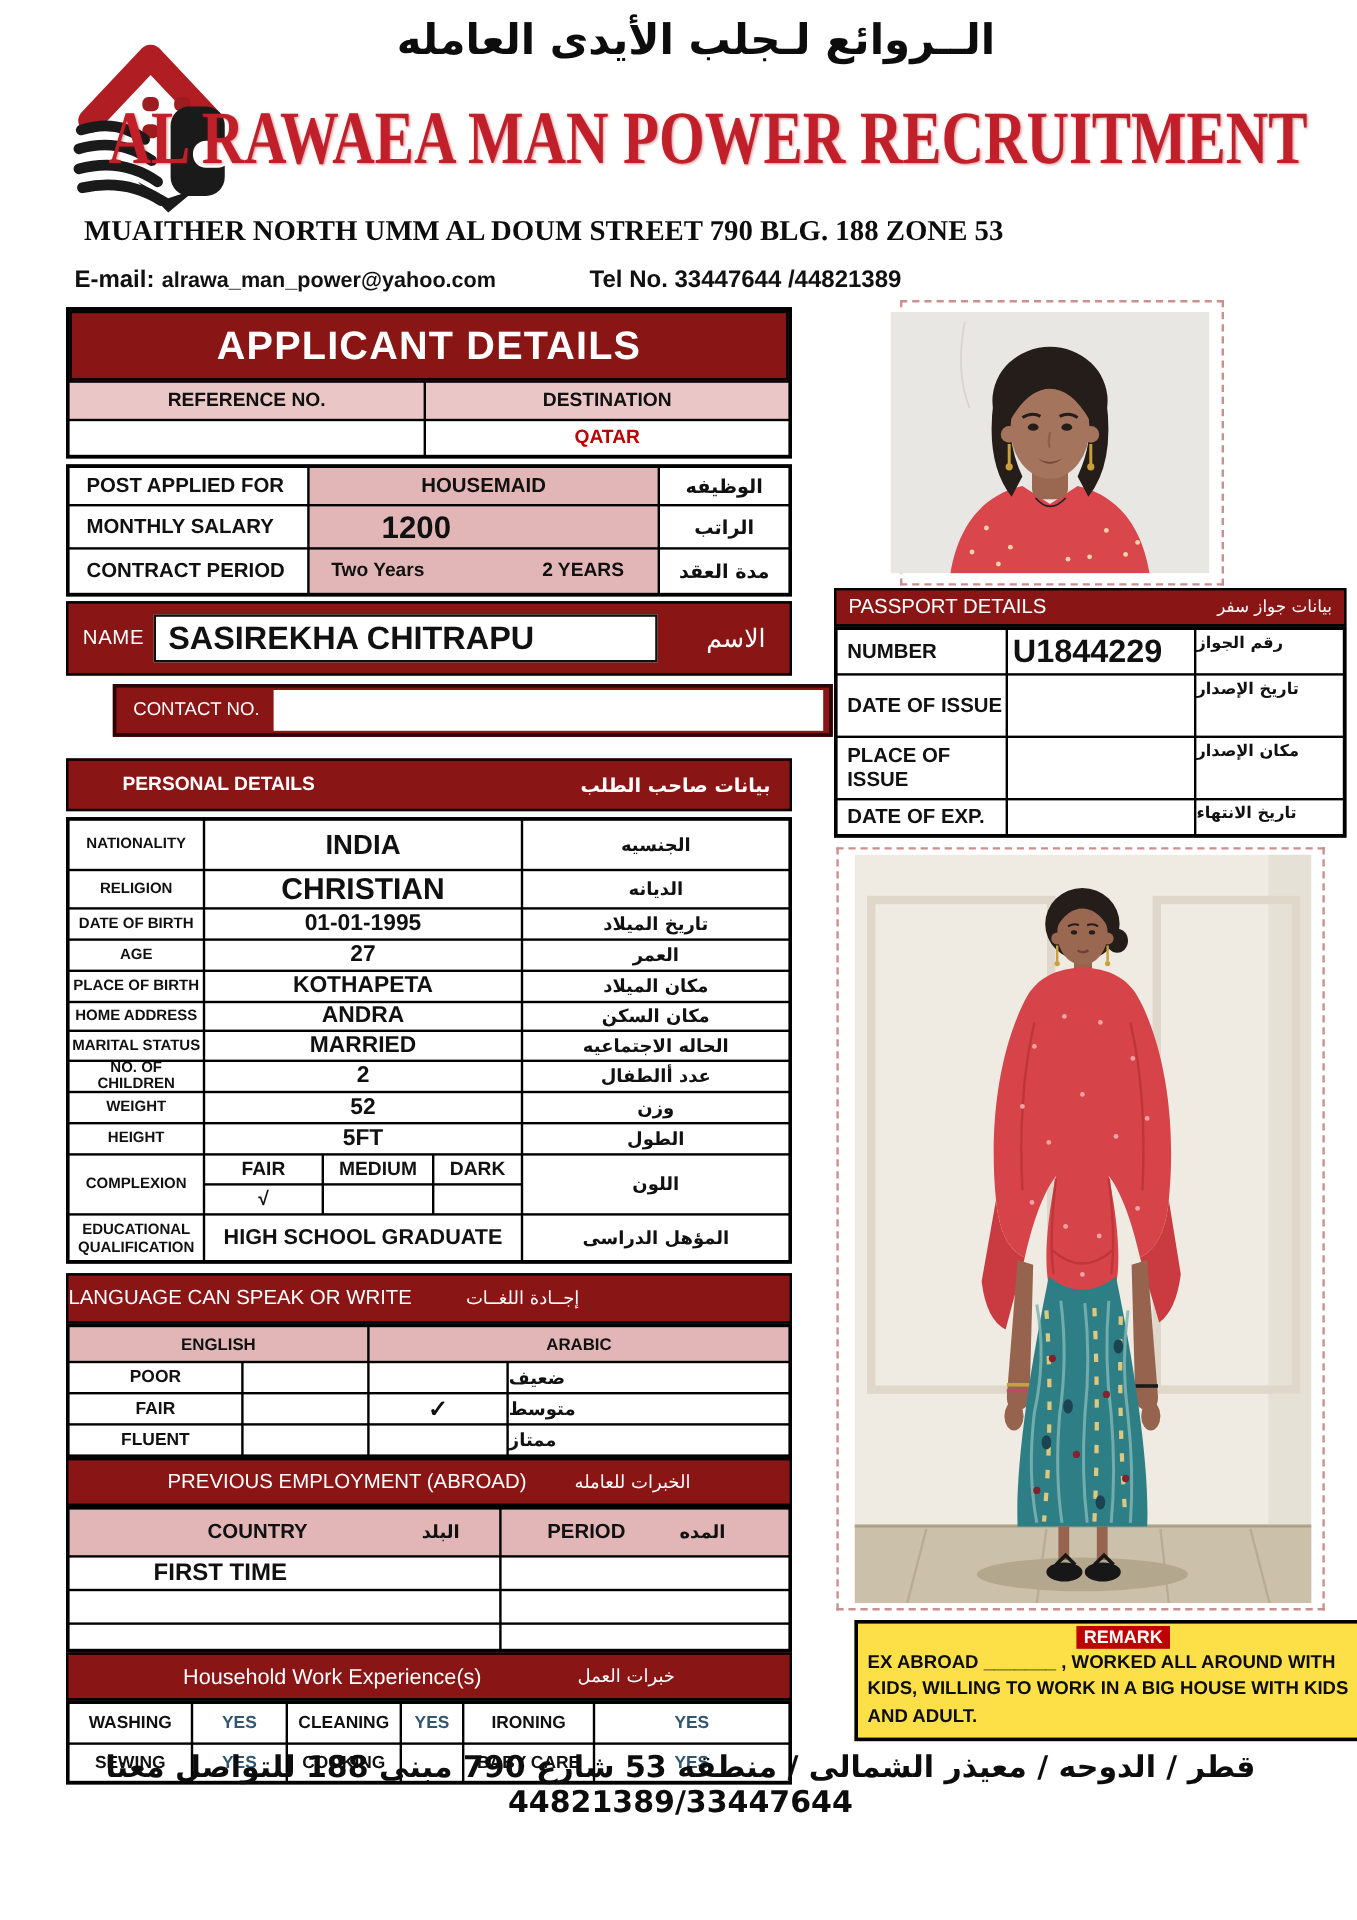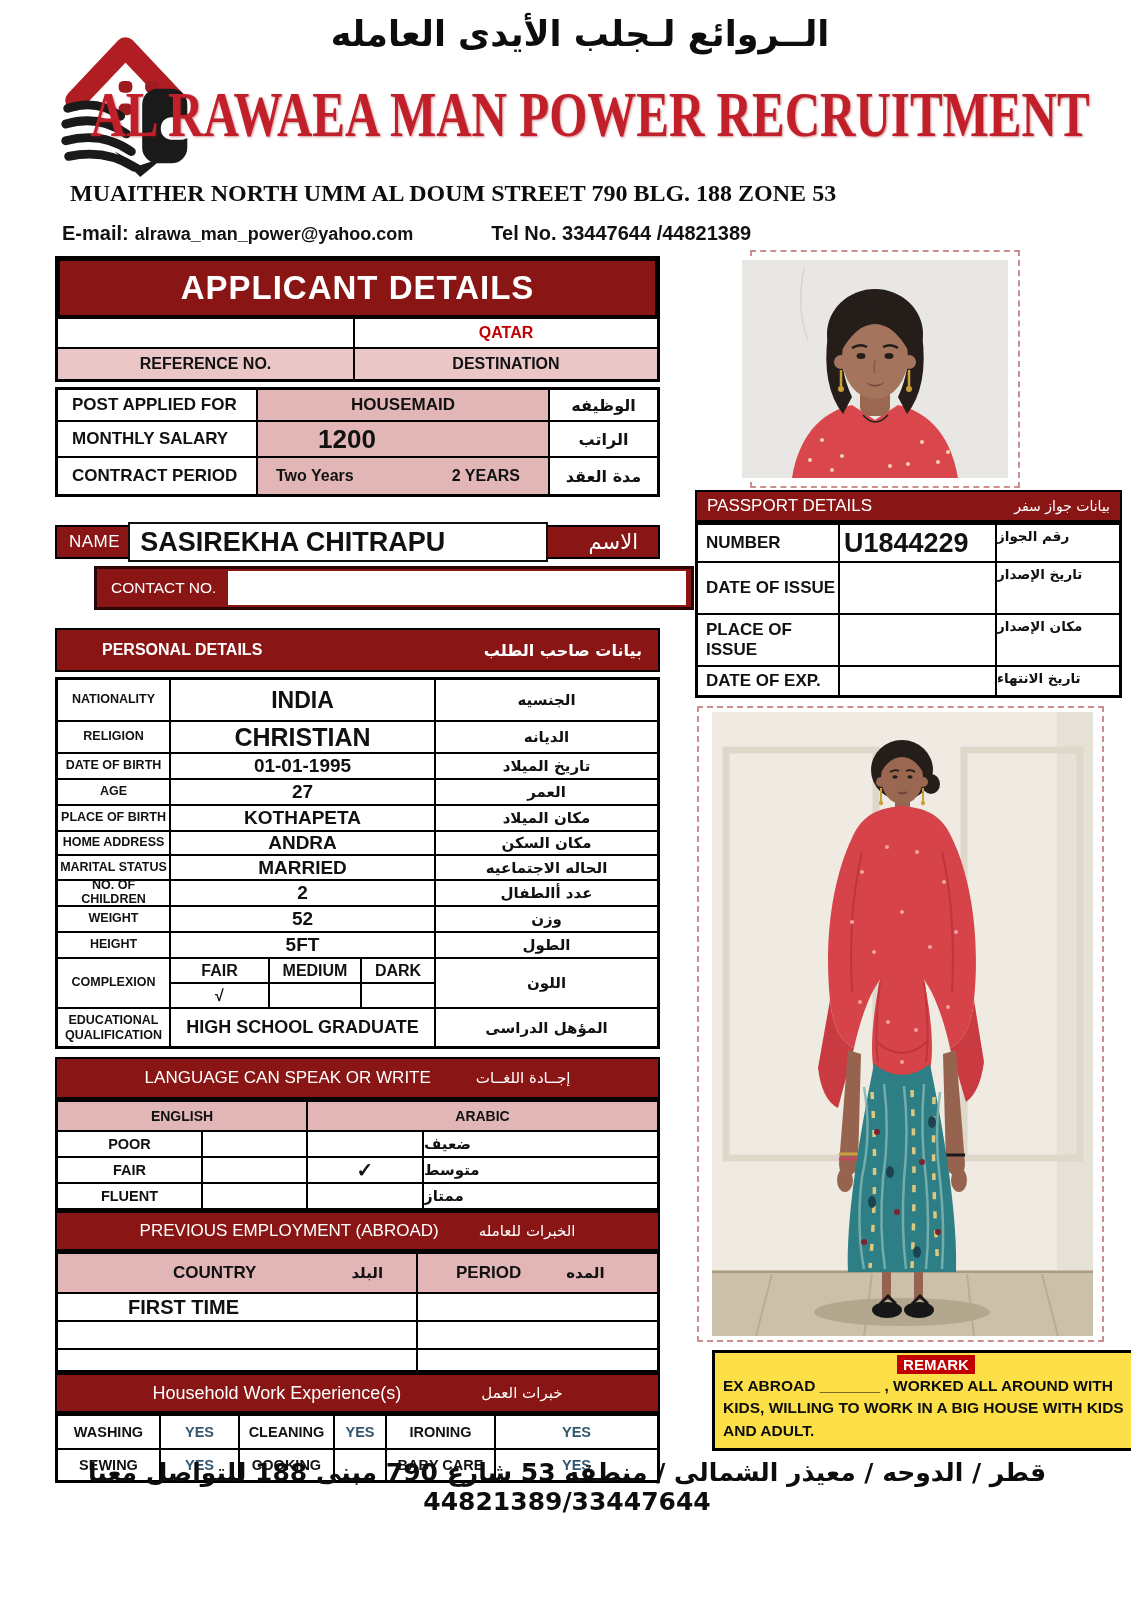--- a/index.html
+++ b/index.html
@@ -38,21 +38,21 @@
   .qatar { color:#C00000; font-size:20px; }
   .post-wrap { margin-top:5px; }
   .post-grid { grid-template-columns:198px 290px 1fr; }
   .post-grid .lbl { font-size:17px; justify-content:flex-start; padding-left:14px; }
   .post-grid .arab { font-size:16px; }
   .val-housemaid { font-size:17px; }
   .val-1200 { font-size:26px; justify-content:flex-start; padding-left:60px; }
   .contract-cell { justify-content:flex-start; padding:0 28px 0 18px; }
   .contract-cell .v2 { margin-left:auto; }
 
-  .name-bar { margin-top:28px; height:34px; }
+  .name-bar { margin-top:4px; height:62px; }
   .name-lbl { font-size:17px; margin-left:12px; letter-spacing:.5px; }
   .name-box { background:#fff; border:2px solid #111; height:40px; width:420px; margin-left:8px;
     display:flex; align-items:center; padding-left:10px; color:#111; font-size:27px; font-weight:bold; }
   .name-ar { margin-left:auto; margin-right:20px; font-size:21px; }
 
   .contact-bar { margin-top:7px; margin-left:39px; width:600px; height:44px; border:3px solid #2a0606; }
   .contact-lbl { font-size:15.5px; margin-left:14px; white-space:nowrap; }
   .contact-box { background:#fff; flex:1; height:34px; margin:0 5px 0 12px; }
 
   .sec-bar { height:44px; font-weight:bold; }
@@ -65,21 +65,21 @@
   .pers-grid .lbl { font-size:12.5px; text-align:center; line-height:1.1; }
   .pers-grid .val { font-size:19px; }
   .pers-grid .val.big { font-size:23px; }
   .pers-grid .val.big2 { font-size:25px; }
   .pers-grid .arab { font-size:15px; }
   .cplx-inner { display:grid; grid-template-columns:97px 90px 1fr; grid-template-rows:23px 23px; gap:2px; background:#000; }
   .cplx-inner .cell { font-size:16px; }
   .edu-lbl { font-size:12.5px; text-align:center; line-height:1.15; }
 
   .language { margin-top:8px; }
-  .lang-bar { height:42px; justify-content:center; gap:45px; }
+  .lang-bar { height:42px; gap:45px; }
   .lang-bar .t { font-size:17px; }
   .lang-bar .a { font-size:15px; }
   .lang-grid .hrow { grid-template-columns:248px 1fr; }
   .lang-grid .hrow .cell { font-size:14px; }
   .lang-grid .trow4 { grid-template-columns:143px 103px 114px 1fr; }
   .lang-grid .lbl { font-size:14.5px; }
   .lang-grid .arab { justify-content:flex-end; padding-right:8px; font-size:15px; }
   .lang-check { font-size:20px; }
 
   .emp-bar { height:40px; justify-content:center; gap:40px; }
@@ -148,27 +148,27 @@
   <div class="hdr-contact">
     <span class="email-label">E-mail:</span>
     <span class="email-value">alrawa_man_power@yahoo.com</span>
     <span class="tel-value">Tel No. 33447644 /44821389</span>
   </div>
 
   <div class="left-col">
 
     <div class="tbl">
       <div class="maroon-bar app-title">APPLICANT DETAILS</div>
+      <div class="trow ref-grid" style="grid-template-rows:30px">
+        <div class="cell pinkL">REFERENCE NO.</div>
+        <div class="cell pinkL">DESTINATION</div>
+      </div>
       <div class="trow ref-grid" style="grid-template-rows:28px">
         <div class="cell"></div>
         <div class="cell qatar">QATAR</div>
-      </div>
-      <div class="trow ref-grid" style="grid-template-rows:30px">
-        <div class="cell pinkL">REFERENCE NO.</div>
-        <div class="cell pinkL">DESTINATION</div>
       </div>
     </div>
 
     <div class="tbl post-wrap">
       <div class="trow post-grid" style="grid-template-rows:30px">
         <div class="cell lbl">POST APPLIED FOR</div>
         <div class="cell pink val-housemaid">HOUSEMAID</div>
         <div class="cell arab ar" dir="rtl">الوظيفه</div>
       </div>
       <div class="trow post-grid" style="grid-template-rows:34px">

